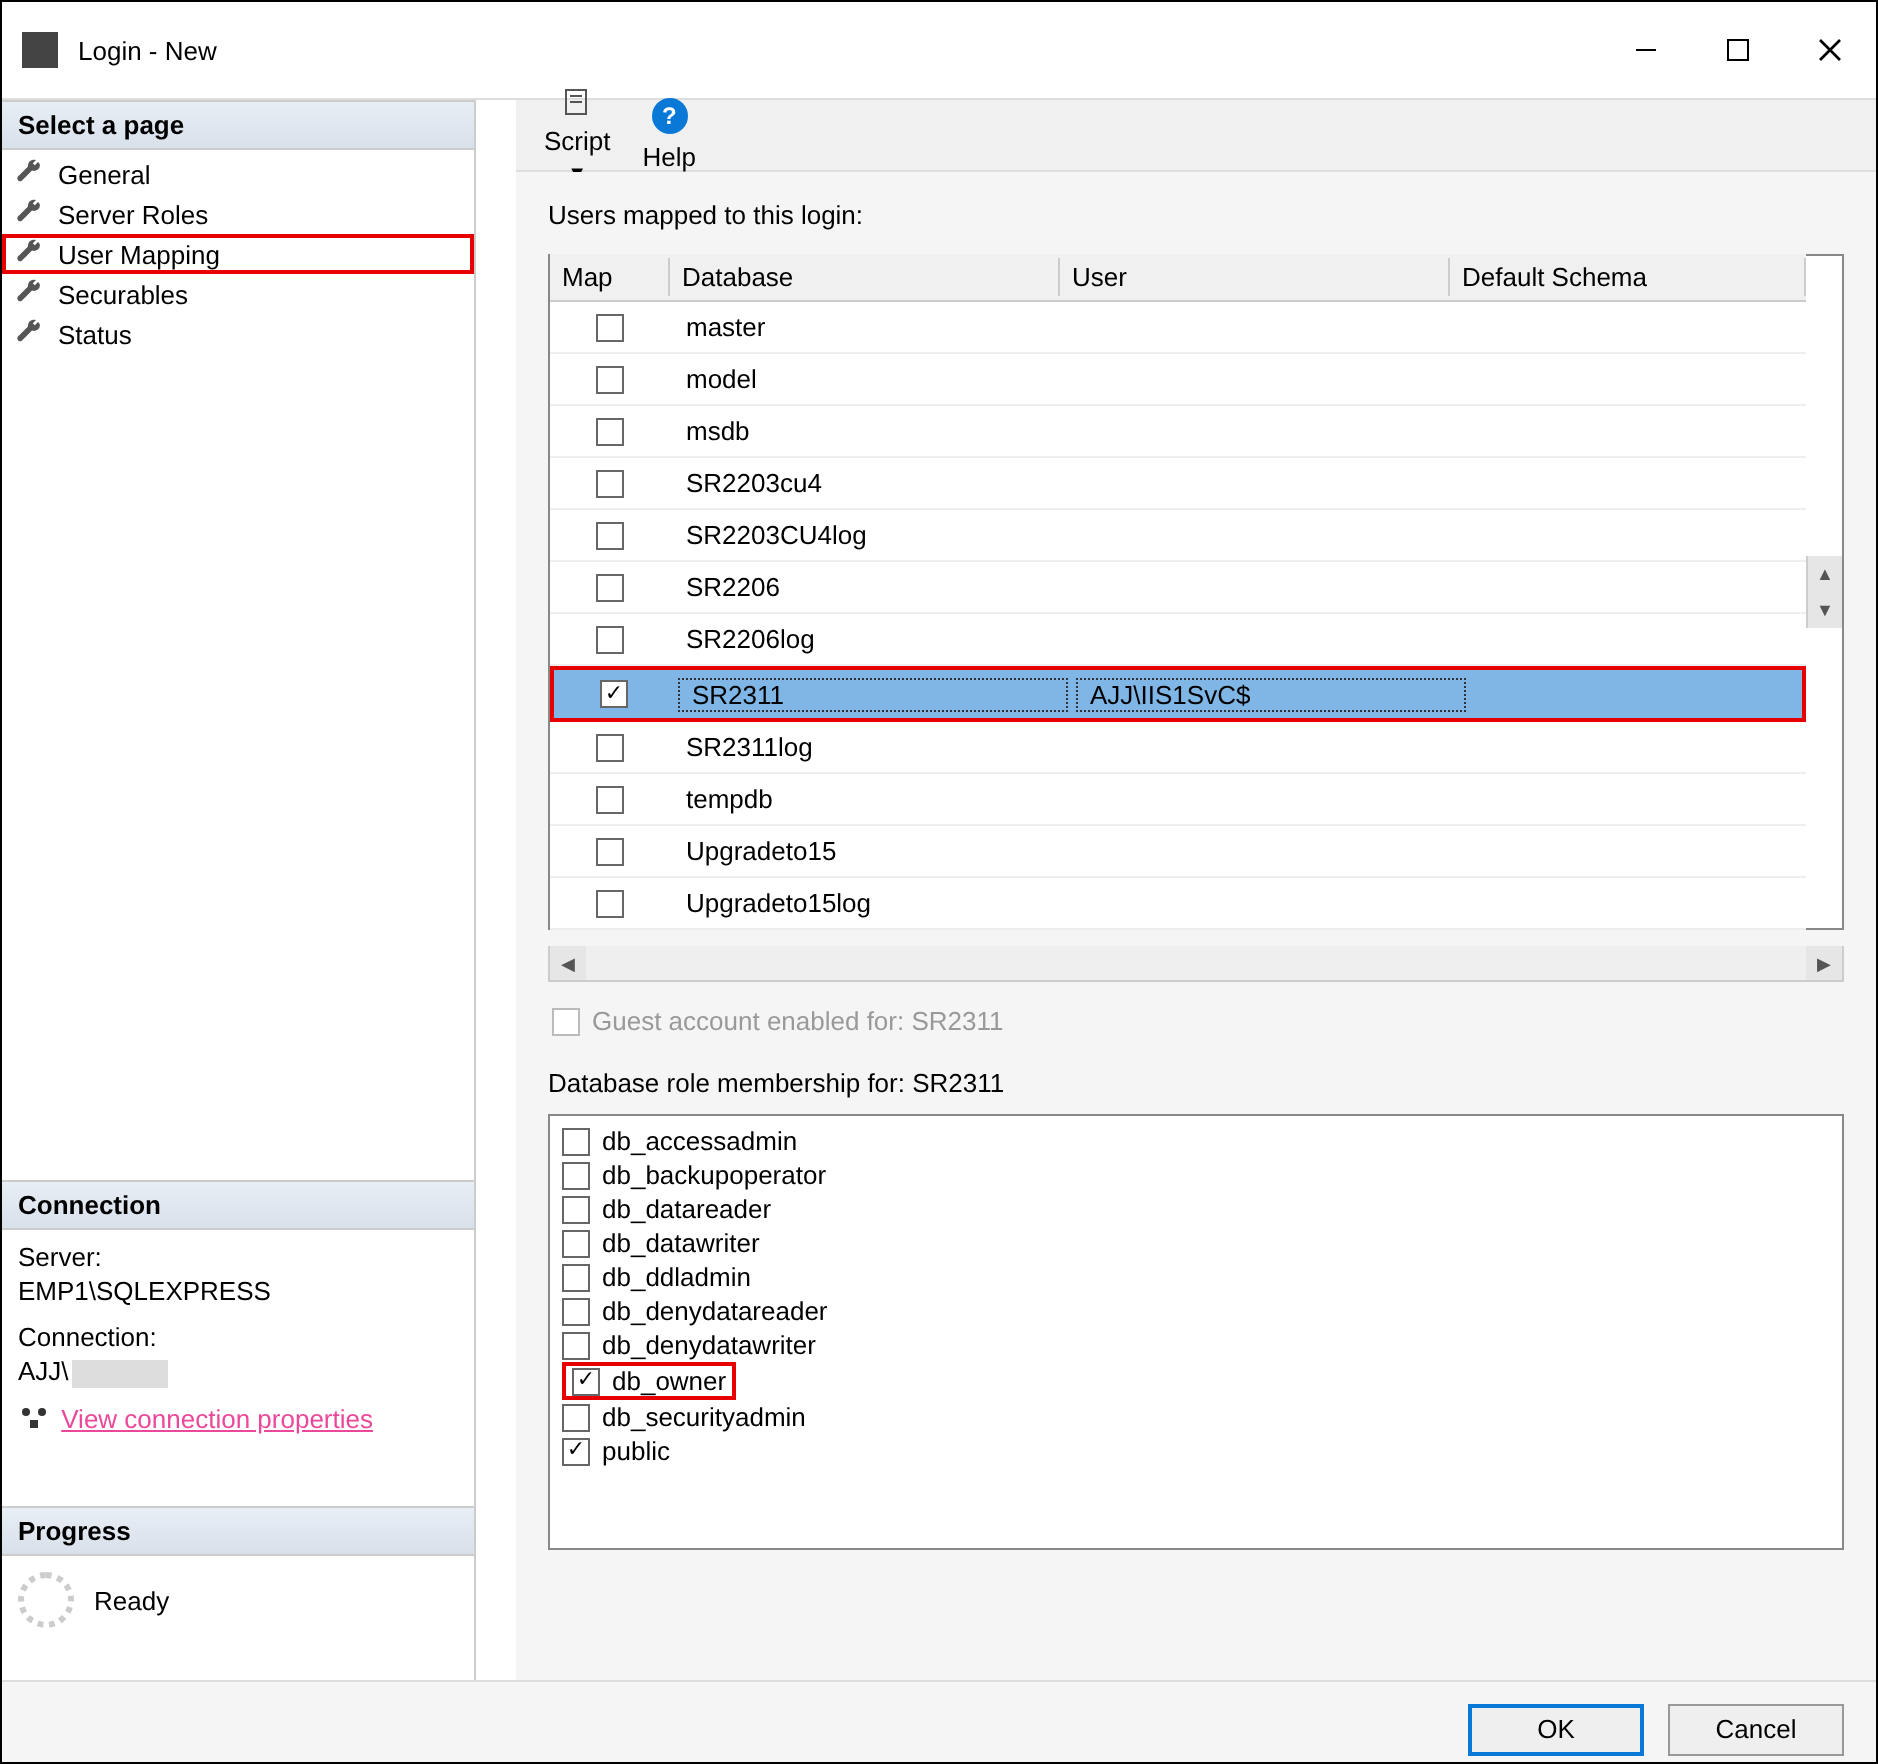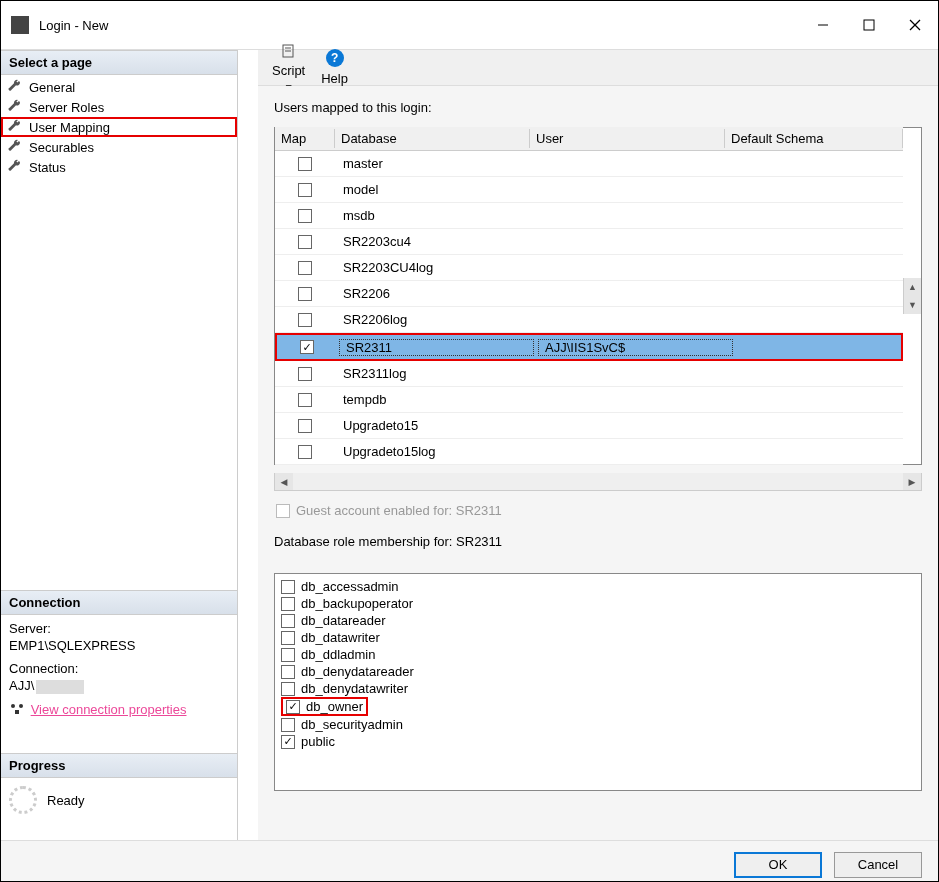--- a/index.html
+++ b/index.html
@@ -72,21 +72,21 @@
     .vscroll .track { flex:1; background:#efefef; position:relative;}
     .vscroll .thumb { position:absolute; top:60%; bottom:0; left:1px; right:1px; background:#c9c9c9; }
 
     .hscroll { height:18px; background:#efefef; border:1px solid #ccc; border-top:none; display:flex;}
     .hscroll .arrow { width:18px; display:flex; align-items:center; justify-content:center; font-size:9px; color:#555; background:#e6e6e6;}
     .hscroll .track { flex:1; }
 
     .guest-row { display:flex; align-items:center; gap:6px; color:#999; padding:4px 0 8px 2px;}
     .guest-row .checkbox { border-color:#bbb; }
 
-    .role-label { margin-bottom:16px; }
+    .role-label { margin-bottom:0; }
     .role-box { background:#fff; border:1px solid #888; padding:4px 6px; height:218px; }
     .role-item { display:flex; align-items:center; gap:6px; padding:1px 0; }
     .role-item.highlighted { border:2px solid #e60000; display:inline-flex; padding:0px 3px;}
 
     
     .footer { height:48px; display:flex; align-items:center; justify-content:flex-end; padding:0 16px; gap:12px; border-top:1px solid #ddd; background:#f5f5f5;}
     .footer button { width:88px; height:26px; background:#efefef; border:1px solid #999; }
     .footer button.primary { border:2px solid #0a78d6; }
   </style>
 </head>

